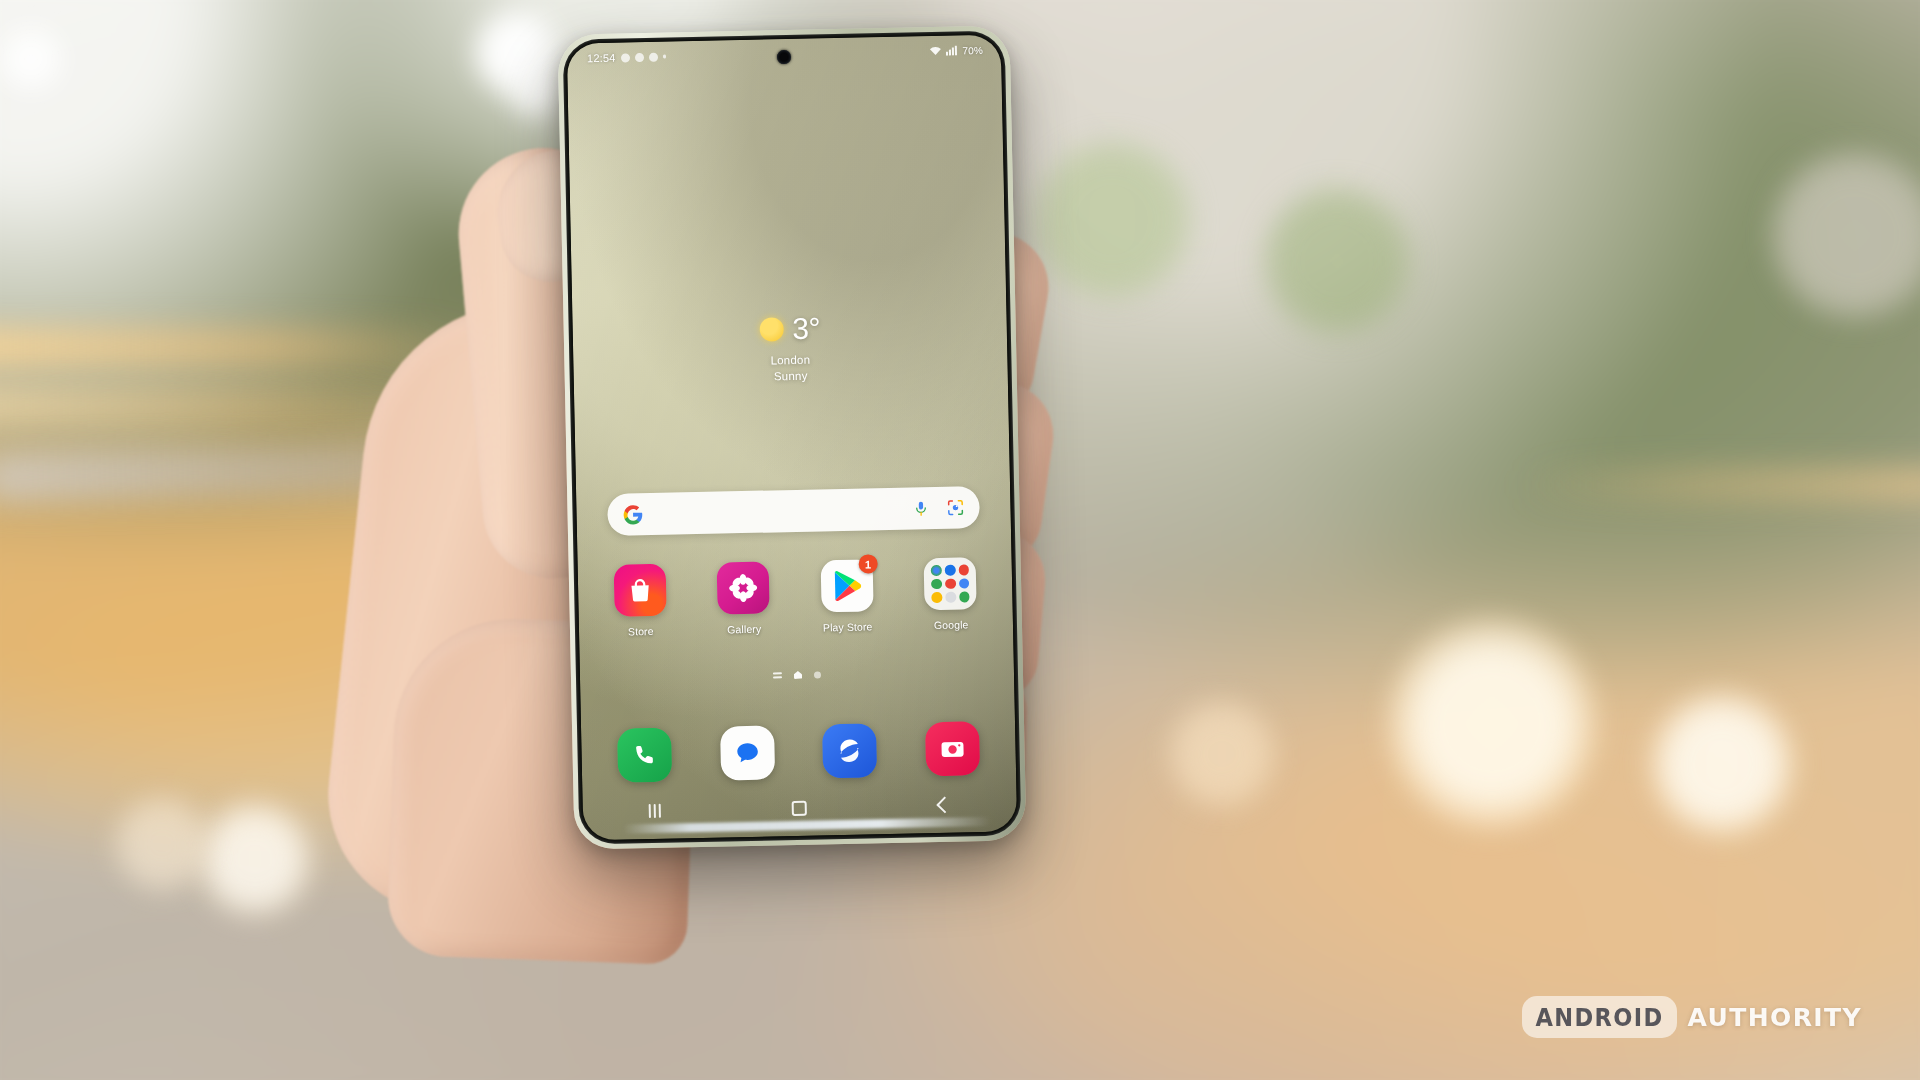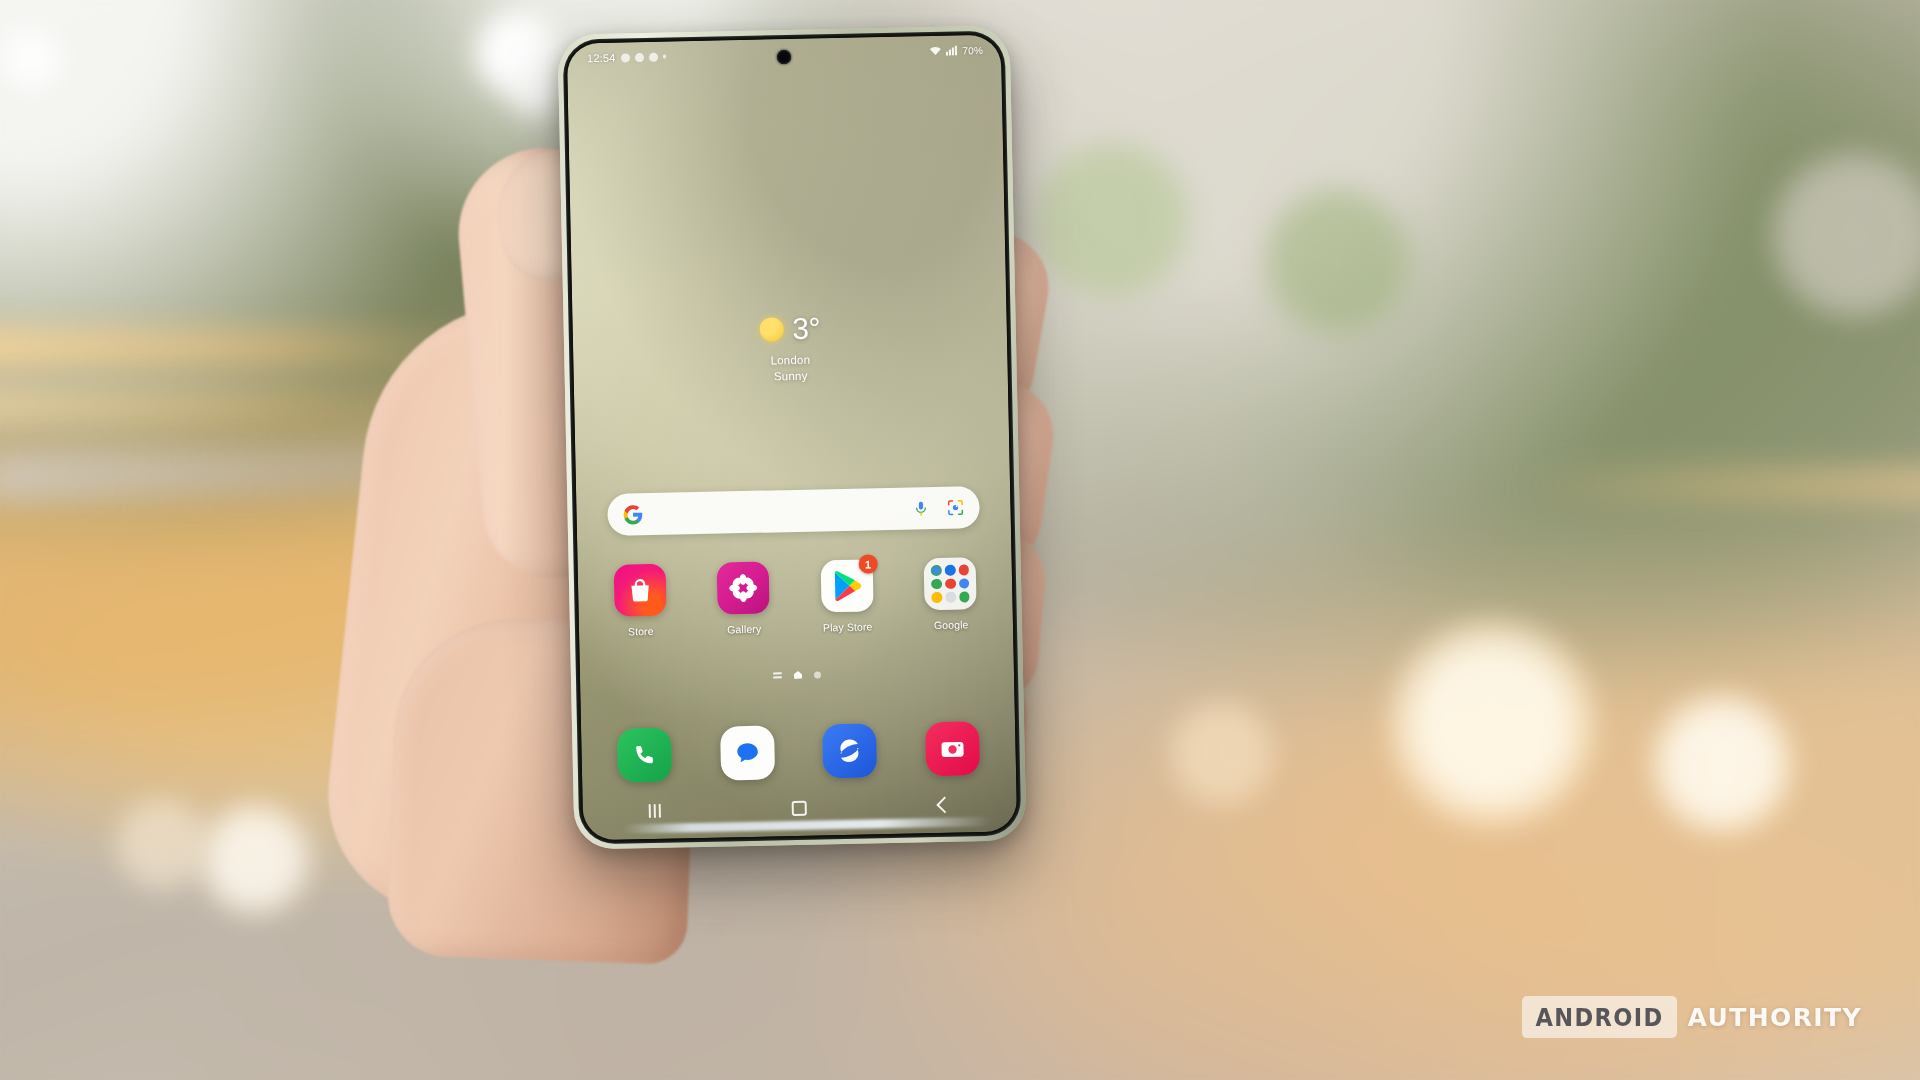--- a/index.html
+++ b/index.html
@@ -210,21 +210,21 @@
   
   .watermark {
     position:absolute; right:58px; bottom:42px;
     display:flex; align-items:center; gap:11px;
     z-index:40;
     font-family:"DejaVu Sans", sans-serif;
   }
   .wm-box {
     background:rgba(255,255,255,.58);
     padding:7px 13px 6px;
-    border-radius:5px;
+    border-radius:15px;
   }
   .wm-box span{
     font-size:25px; font-weight:bold; letter-spacing:1.4px;
     color:rgba(66,66,74,.88);
     font-stretch:condensed;
   }
   .wm-txt {
     font-size:25px; font-weight:bold; letter-spacing:1.4px;
     color:rgba(255,255,255,.92);
     text-shadow:0 1px 4px rgba(120,90,60,.3);

